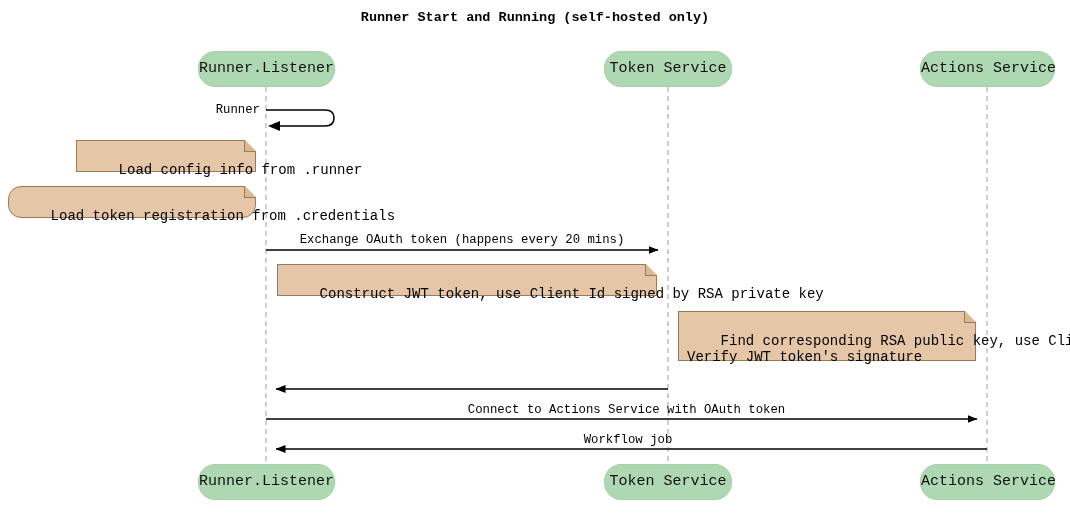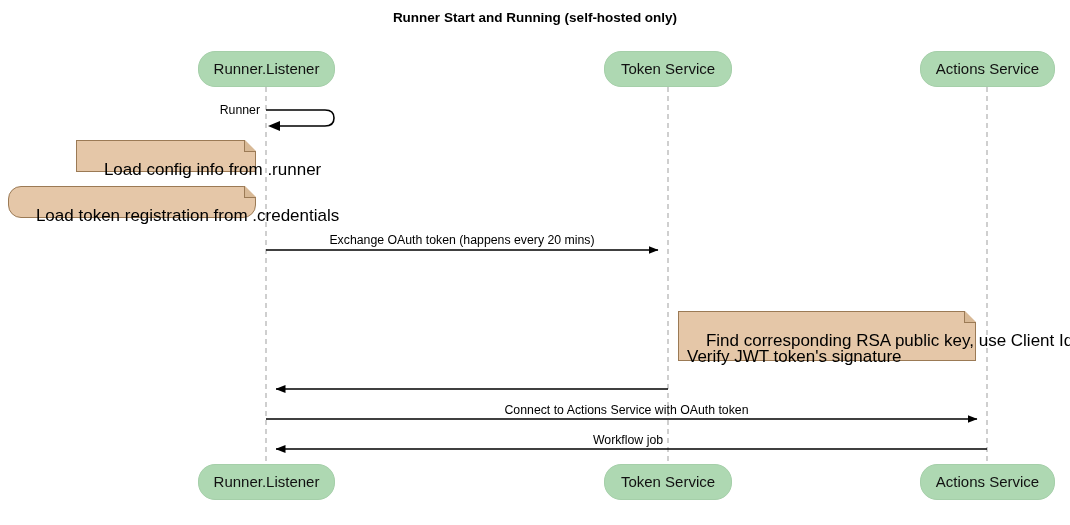--- a/index.html
+++ b/index.html
@@ -13,20 +13,21 @@
     position: relative;
     overflow: hidden;
     font-family: "Liberation Sans", sans-serif;
     color: #000000;
   }
   #diagram-root {
     position: absolute;
     left: 0; top: 0;
     width: 1070px;
     height: 525px;
+    font-family: Liberation Mono, monospace;
   }
   #svg-layer {
     position: absolute;
     left: 0; top: 0;
     width: 1070px;
     height: 525px;
   }
   .dtitle {
     position: absolute;
     left: 0;
@@ -49,21 +50,21 @@
     text-align: center;
     font-size: 15px;
     color: #111111;
     white-space: nowrap;
   }
   .note {
     position: absolute;
     box-sizing: border-box;
     background: #e5c7a8;
     border: 1px solid #9b7a55;
-    font-size: 17px;
+    font-size: 14px;
     color: #000000;
     padding: 5px 8px 5px 8px;
     line-height: 16px;
     white-space: pre;
   }
   .note .fold {
     position: absolute;
     top: -1px;
     right: -1px;
     width: 11px;
@@ -161,20 +162,24 @@
   <div class="note" style="left:76px; top:140px; width:180px; height:32px;">
     <span>Load config info from .runner</span>
     <span class="fold"></span>
   </div>
 
   <div class="note" style="left:8px; top:186px; width:248px; height:32px;border-radius:13px;">
     <span>Load token registration from .credentials</span>
     <span class="fold"></span>
   </div>
 
+  <div class="note" style="left:277px; top:264px; width:380px; height:32px;">
+    <span>Construct JWT token, use Client Id signed by RSA private key</span>
+    <span class="fold"></span>
+  </div>
 
   <div class="note" style="left:678px; top:311px; width:298px; height:50px;">
     <span>Find corresponding RSA public key, use Client Id
 Verify JWT token's signature</span>
     <span class="fold"></span>
   </div>
 
 </div>
 
 </body></html>

